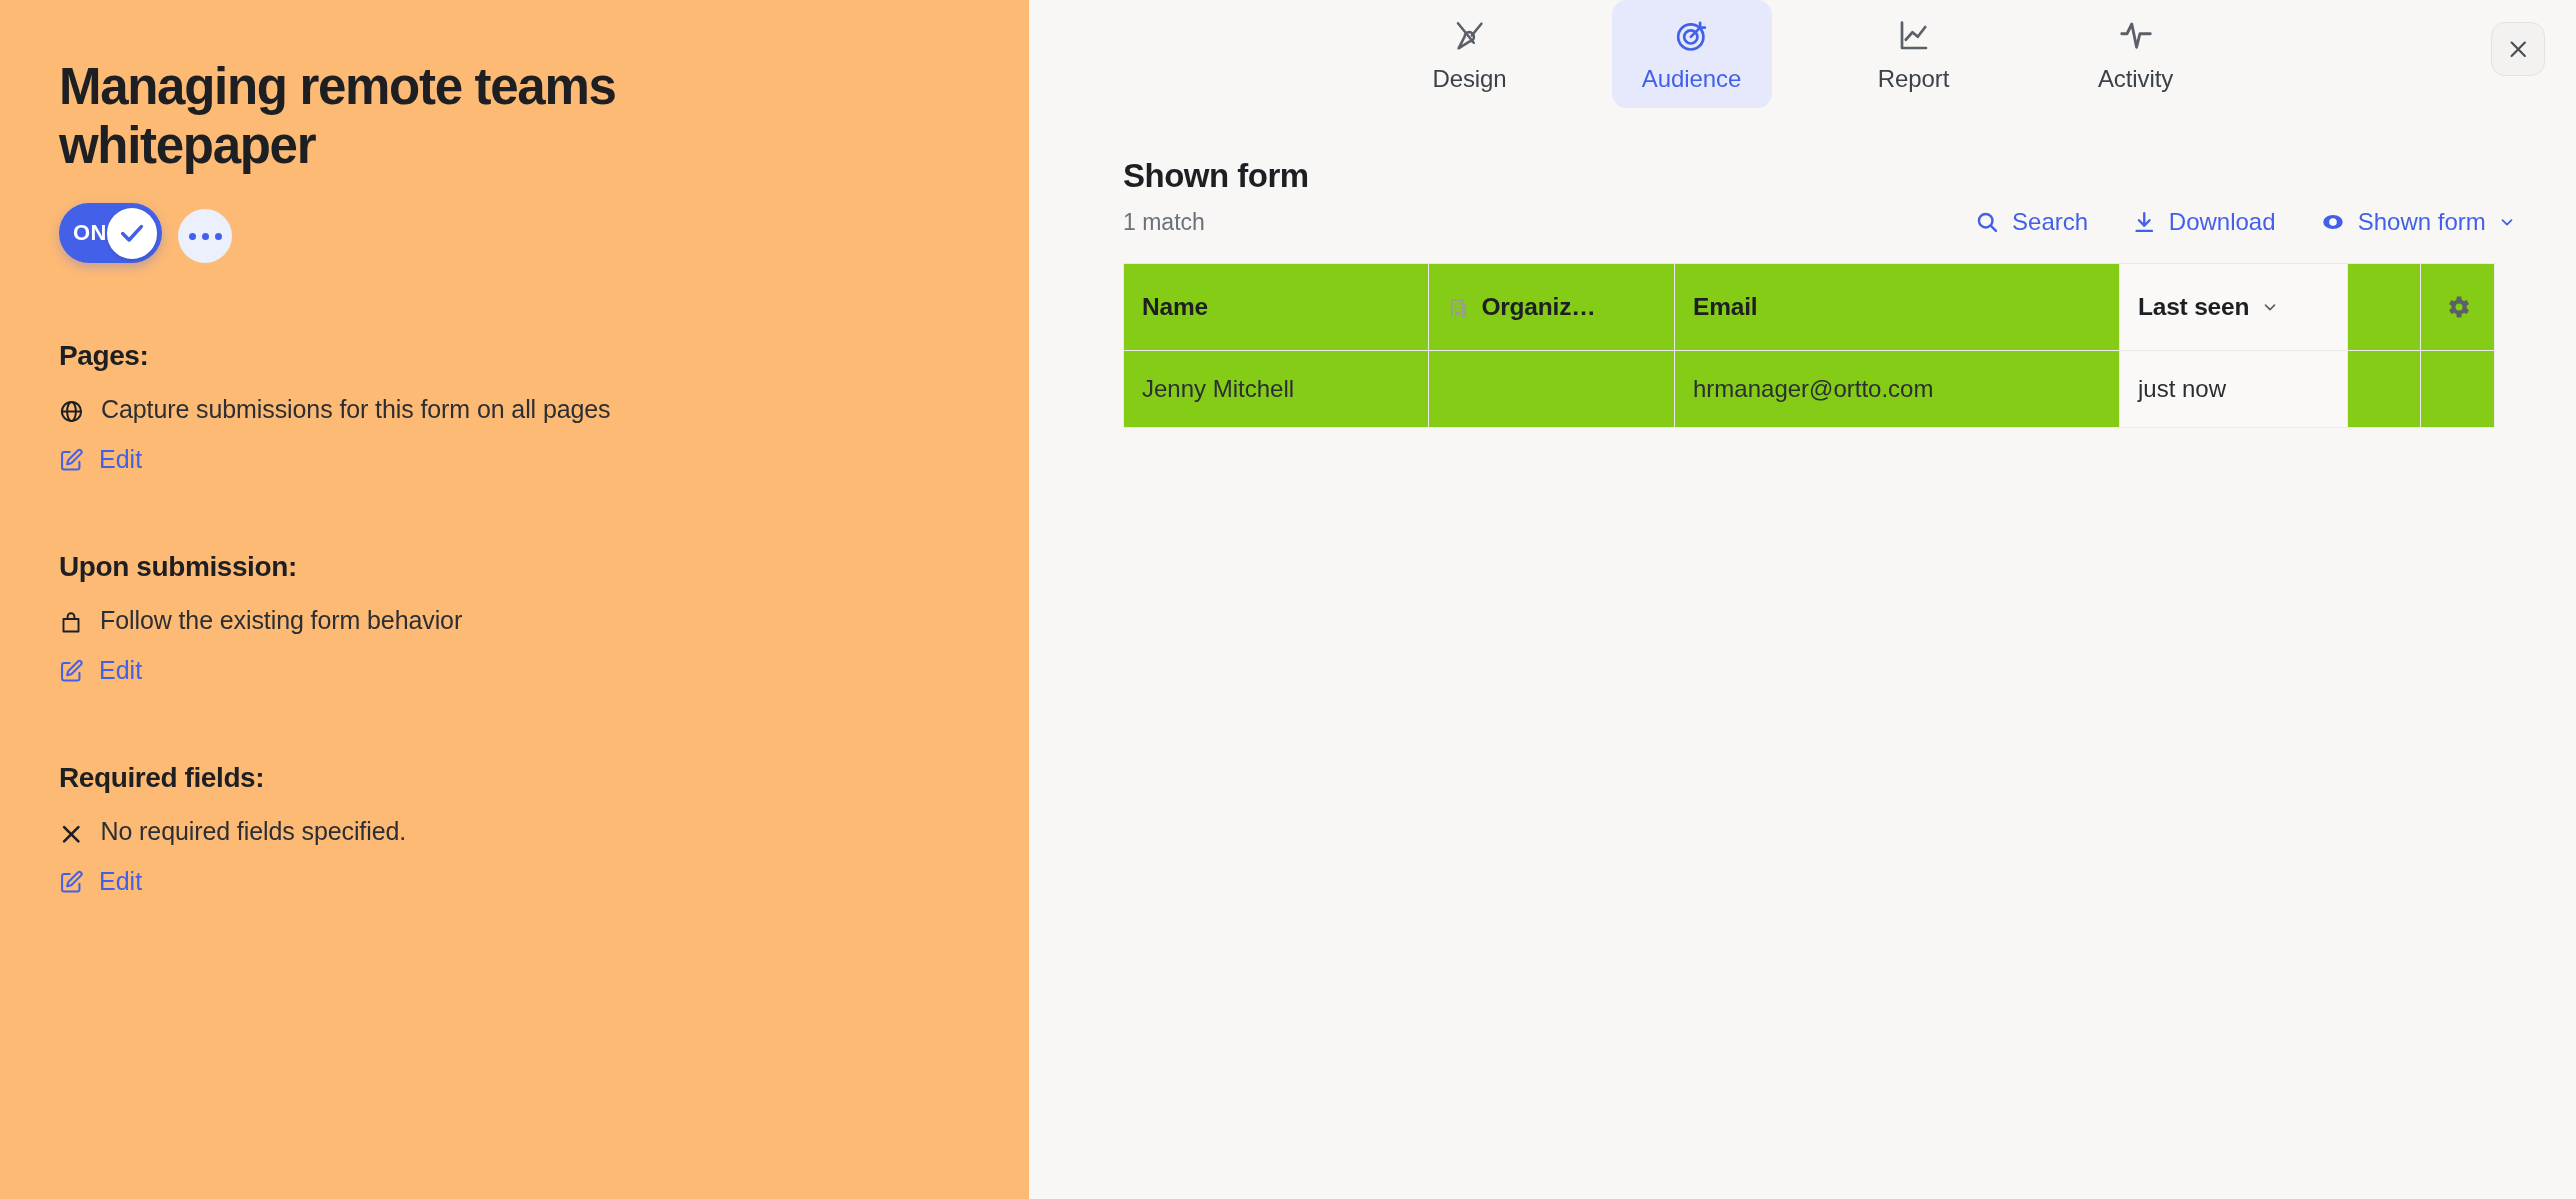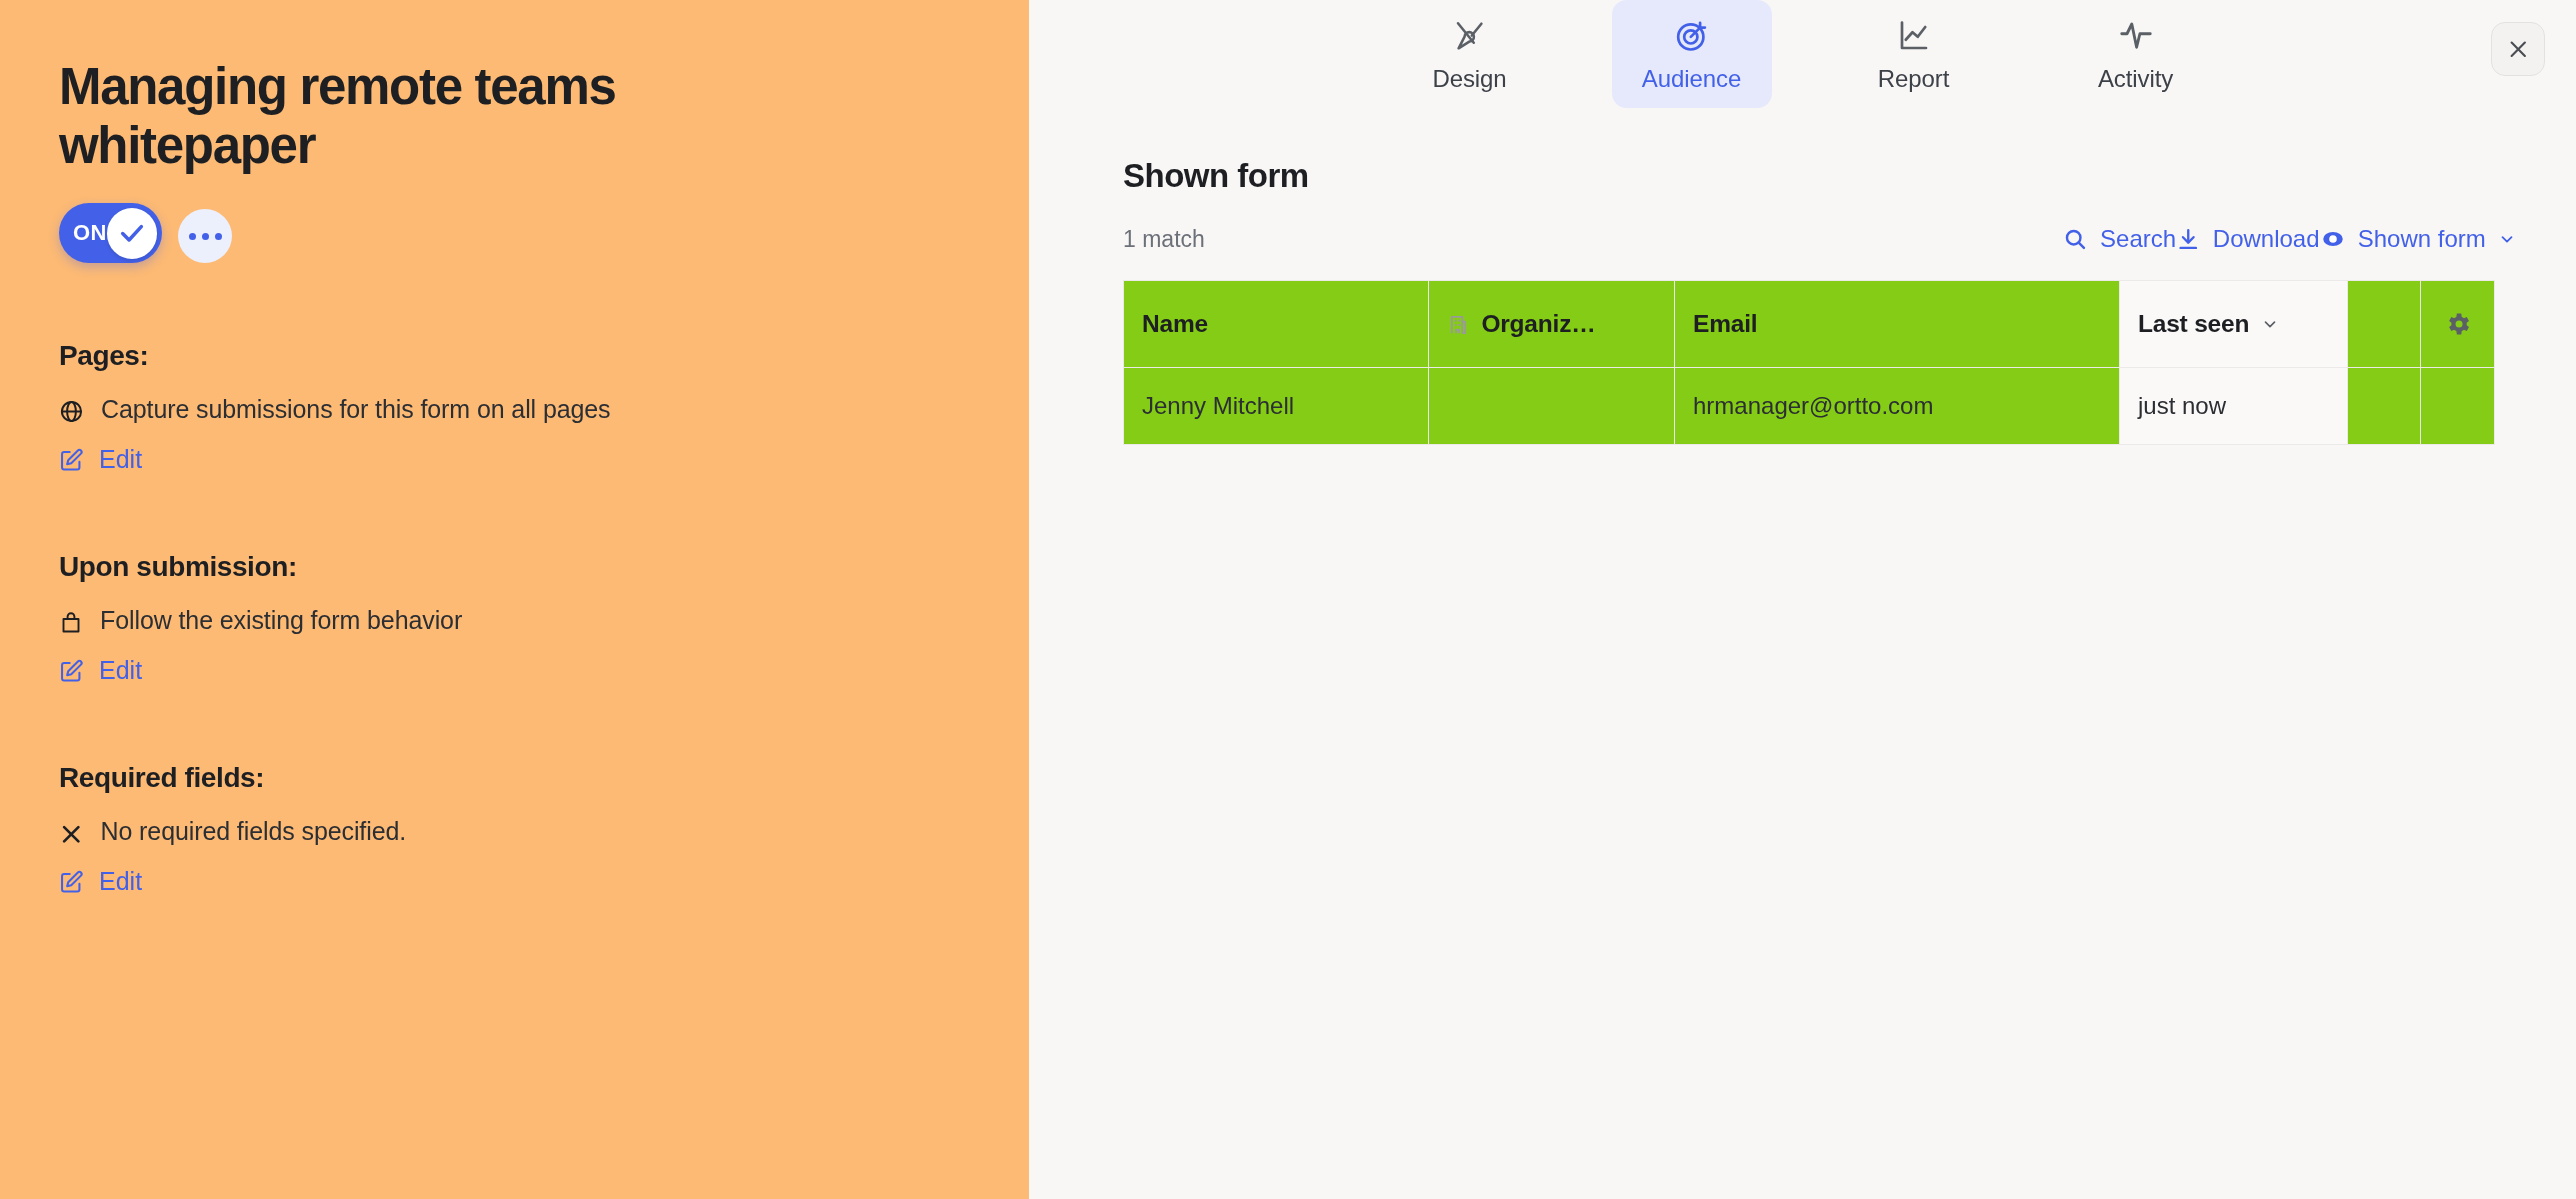--- a/index.html
+++ b/index.html
@@ -163,30 +163,30 @@
   }
 
   .content { padding: 49px 60px 0 94px; }
   .content-title {
     font-size: 33px;
     font-weight: 700;
     color: #1d1f22;
     letter-spacing: -0.5px;
   }
   .meta-row {
-    margin-top: 30px;
+    margin-top: 13px;
     display: flex;
     align-items: center;
     justify-content: space-between;
   }
   .match-count {
     font-size: 23px;
     color: #6c7078;
   }
-  .toolbar { display: flex; align-items: flex-end; }
+  .toolbar { display: flex; align-items: flex-end; gap: 44px; }
   .toolbar-item {
     display: flex;
     align-items: center;
     gap: 12.2px;
     color: #4361e8;
     font-size: 24px;
     cursor: pointer;
   }
 
   

